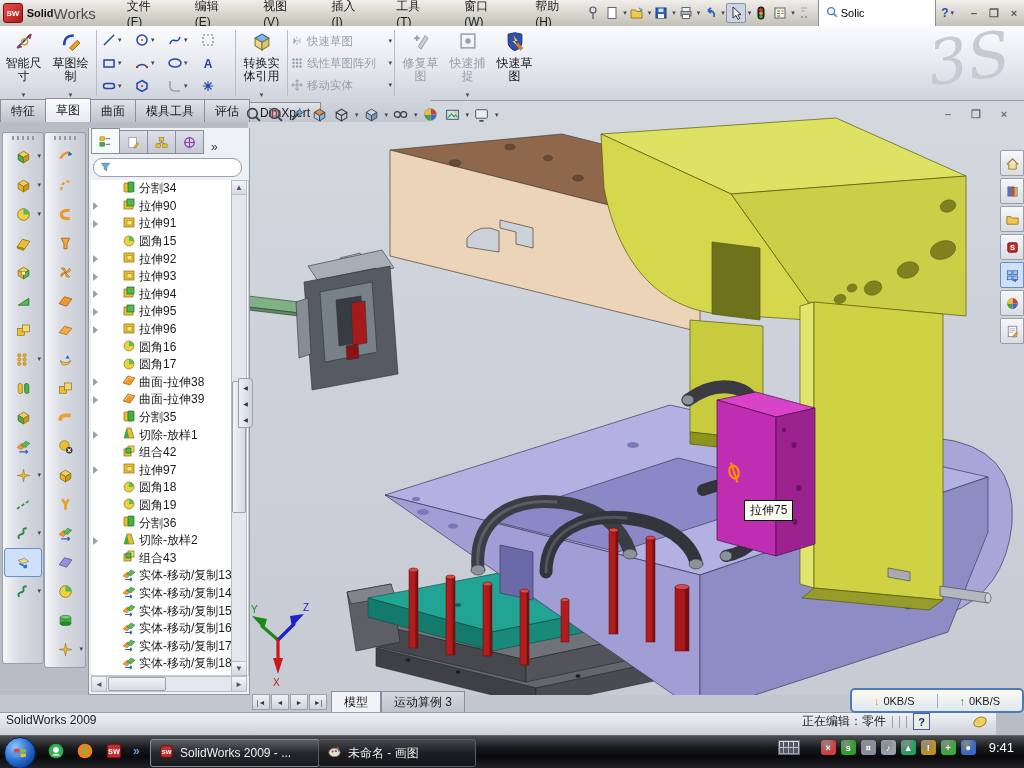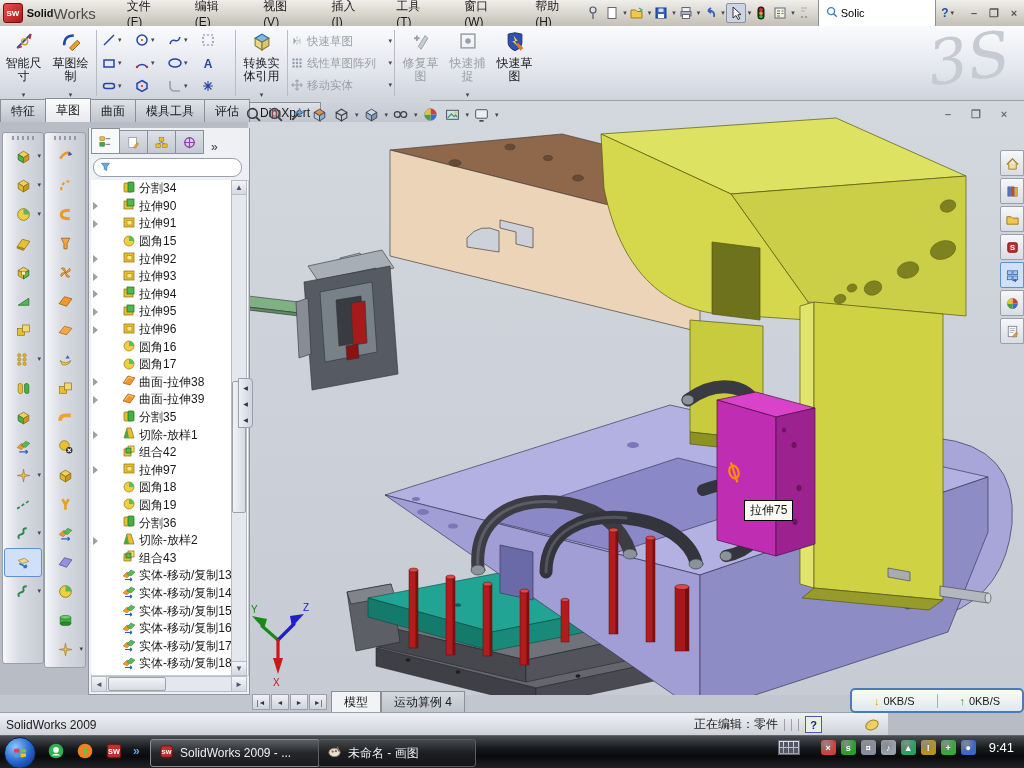--- a/index.html
+++ b/index.html
@@ -108,22 +108,22 @@
     border-radius:2px 0 0 2px;display:flex;align-items:center;justify-content:center;}
   .tpbtn.pressed{background:#cfe0f8;border-color:#6090d0;}
   
   #modeltabs{left:0;top:695px;width:1024px;height:17px;background:#c2c6ce;display:flex;align-items:flex-end;}
   .navbtn{width:16px;height:14px;margin-bottom:1px;background:linear-gradient(#f0f1f4,#cfd3db);
     border:1px solid #9aa0ac;font-size:7px;color:#334;display:flex;align-items:center;justify-content:center;}
   .mtab{padding:2px 12px 1px;border:1px solid #8a8e98;border-bottom:none;background:linear-gradient(#d4d7de,#bfc3cc);
     font-size:12px;white-space:nowrap;}
   .mtab.active{background:#f2f3f6;}
   
-  #statusbar{left:0;top:712px;width:888px;height:23px;background:linear-gradient(#f0f1f5,#ccd0d8);
-    border-top:1px solid #9aa0aa;display:flex;align-items:center;}
+  #statusbar{left:0;top:712px;width:996px;height:23px;background:linear-gradient(#f0f1f5,#ccd0d8);
+    border-top:1px solid #9aa0aa;display:flex;}
   #sb-right{position:absolute;right:8px;display:flex;align-items:center;gap:6px;}
   .sbsep{width:1px;height:12px;background:#9aa0aa;}
   #sb-help{width:15px;height:15px;background:#e8f0e0;border:1px solid #55a;color:#228;
     font-weight:bold;font-size:11px;display:flex;align-items:center;justify-content:center;}
   
   #taskbar{left:0;top:735px;width:1024px;height:33px;
     background:linear-gradient(#4a4d52,#17181a 38%,#0a0a0c 62%,#232428);border-top:1px solid #666;}
   #startorb{position:absolute;left:4px;top:1px;width:30px;height:30px;border-radius:50%;
     background:radial-gradient(circle at 35% 30%,#8ec6f8,#2a6ad0 50%,#0c3a8c 85%);
     border:1px solid #062048;display:flex;align-items:center;justify-content:center;}
@@ -1270,21 +1270,21 @@
   <div id="modeltabs" class="abs">
     <div style="width:252px;"></div>
     <div id="navbtns" style="display:flex;gap:1px;margin-bottom:1px;">
         <div class="navbtn">|◄</div>
         <div class="navbtn">◄</div>
         <div class="navbtn">►</div>
         <div class="navbtn">►|</div>
       </div>
     <div id="mtabs" style="display:flex;margin-left:4px;">
         <div class="mtab active">模型</div>
-        <div class="mtab">运动算例 4</div>
+        <div class="mtab">运动算例 3</div>
       </div>
   </div>
 
   <div id="statusbar" class="abs">
     <span style="margin-left:6px;">SolidWorks 2009</span>
     <div id="sb-right">
       <span>正在编辑：零件</span>
       <div class="sbsep"></div>
         <div class="sbsep"></div>
         <div class="sbsep"></div>

